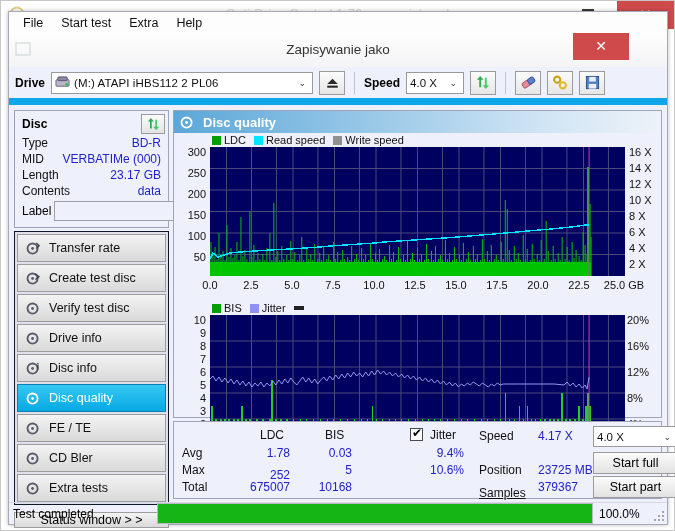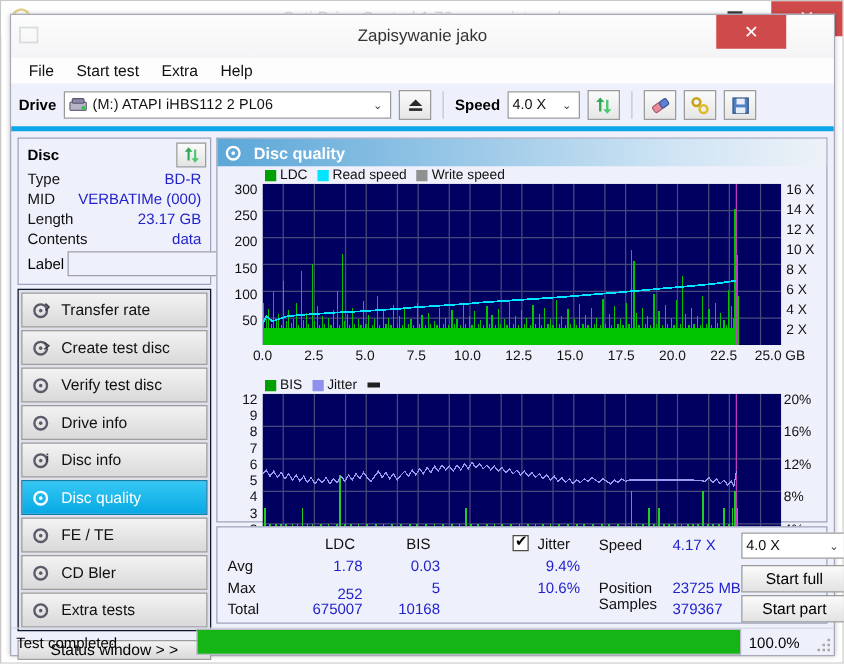--- a/index.html
+++ b/index.html
@@ -64,21 +64,21 @@
     height:21px; background:#fdfdfd; flex:0 0 auto;
     display:flex; align-items:center; padding-left:6px; gap:2px;
     font-size:12.5px; color:#111;
   }
   #menubar .mi{ padding:2px 8px; white-space:nowrap;}
 
   
   #toolbar{
     height:38px; background:#eef0fb; flex:0 0 auto;
     display:flex; align-items:center; padding:0 6px; gap:6px;
-    border-bottom:4px solid #0ea5e9;
+    border-bottom:7px solid #0ea5e9;
   }
   .tb-label{ font-weight:bold; font-size:12px; color:#000; }
   .combo{
     height:22px; background:#fff; border:1px solid #9a9a9a;
     display:flex; align-items:center; padding:0 2px 0 3px;
     font-size:11.5px; color:#111; position:relative;
   }
   .combo .chev{ margin-left:auto; padding:0 4px; font-size:9px; color:#333;}
   #drive-combo{ width:262px; }
   #drive-combo .dtxt{ margin-left:4px; letter-spacing:.1px;}
@@ -189,33 +189,33 @@
       </div>
     <div id="bg-max">
         <i></i>
       </div>
     <div id="bg-close">✕</div>
   </div>
 </div>
 
 <div id="app">
 
+  <div id="menubar">
+    <div class="mi">File</div>
+    <div class="mi">Start test</div>
+    <div class="mi">Extra</div>
+    <div class="mi">Help</div>
+  </div>
+
   <div id="app-titlebar">
     <svg id="app-icon" viewBox="0 0 16 16">
       <rect x="1" y="2" width="14" height="12" fill="none" stroke="#9aa" stroke-width="1.4"></rect>
     </svg>
     <div id="app-title">Zapisywanie jako</div>
     <div id="app-close">✕</div>
-  </div>
-
-  <div id="menubar">
-    <div class="mi">File</div>
-    <div class="mi">Start test</div>
-    <div class="mi">Extra</div>
-    <div class="mi">Help</div>
   </div>
 
   <div id="toolbar">
     <span class="tb-label">Drive</span>
     <div class="combo" id="drive-combo">
       <svg width="15" height="15" viewBox="0 0 16 16">
         <rect x="1" y="5" width="14" height="7" rx="1" fill="#b9b4c8" stroke="#6b6480"></rect>
         <rect x="3" y="2" width="10" height="4" rx="1" fill="#8e87a8" stroke="#5a5470"></rect>
         <circle cx="12.5" cy="10" r="1.6" fill="#2fbd4f"></circle>
       </svg>
@@ -659,21 +659,21 @@
               </span>
               <span class="it">
                 <span class="sw" style="background:#9090ee"></span>
                 <span>Jitter</span>
               </span>
               <span class="it">
                 <span class="sw" style="background:#202020;height:4px;width:10px;"></span>
               </span>
             </div>
 
-            <div class="axisL" style="left:0; top:13px; width:32px;">12</div>
+            <div class="axisL" style="left:0; top:13px; width:32px;">10</div>
             <div class="axisL" style="left:0; top:26px; width:32px;">9</div>
             <div class="axisL" style="left:0; top:39px; width:32px;">8</div>
             <div class="axisL" style="left:0; top:52px; width:32px;">7</div>
             <div class="axisL" style="left:0; top:65px; width:32px;">6</div>
             <div class="axisL" style="left:0; top:78px; width:32px;">5</div>
             <div class="axisL" style="left:0; top:91px; width:32px;">4</div>
             <div class="axisL" style="left:0; top:104px; width:32px;">3</div>
             <div class="axisL" style="left:0; top:117px; width:32px;">2</div>
             <div class="axisL" style="left:0; top:130px; width:32px;">1</div>
 
@@ -831,21 +831,21 @@
         <div class="cell num" style="left:248px;top:41px; width:42px; text-align:right;">10.6%</div>
 
         <div class="cell" style="left:8px;  top:58px;">Total</div>
         <div class="cell num" style="left:66px; top:58px; width:50px; text-align:right;">675007</div>
         <div class="cell num" style="left:128px;top:58px; width:50px; text-align:right;">10168</div>
 
         <div class="cell" style="left:305px; top:7px;">Speed</div>
         <div class="cell num" style="left:364px; top:7px;">4.17 X</div>
         <div class="cell" style="left:305px; top:41px;">Position</div>
         <div class="cell num" style="left:364px; top:41px;">23725 MB</div>
-        <div class="cell" style="left:305px; top:54px;">Samples</div>
+        <div class="cell" style="left:305px; top:64px;text-decoration:underline;">Samples</div>
         <div class="cell num" style="left:364px; top:58px;">379367</div>
 
         <div class="combo" id="speed2-combo">
           <span>4.0 X</span>
           <span class="chev">⌄</span>
         </div>
         <div class="sbtn" style="left:419px; top:30px; width:85px;">Start full</div>
         <div class="sbtn" style="left:419px; top:54px; width:85px;">Start part</div>
       </div>
     </div>

